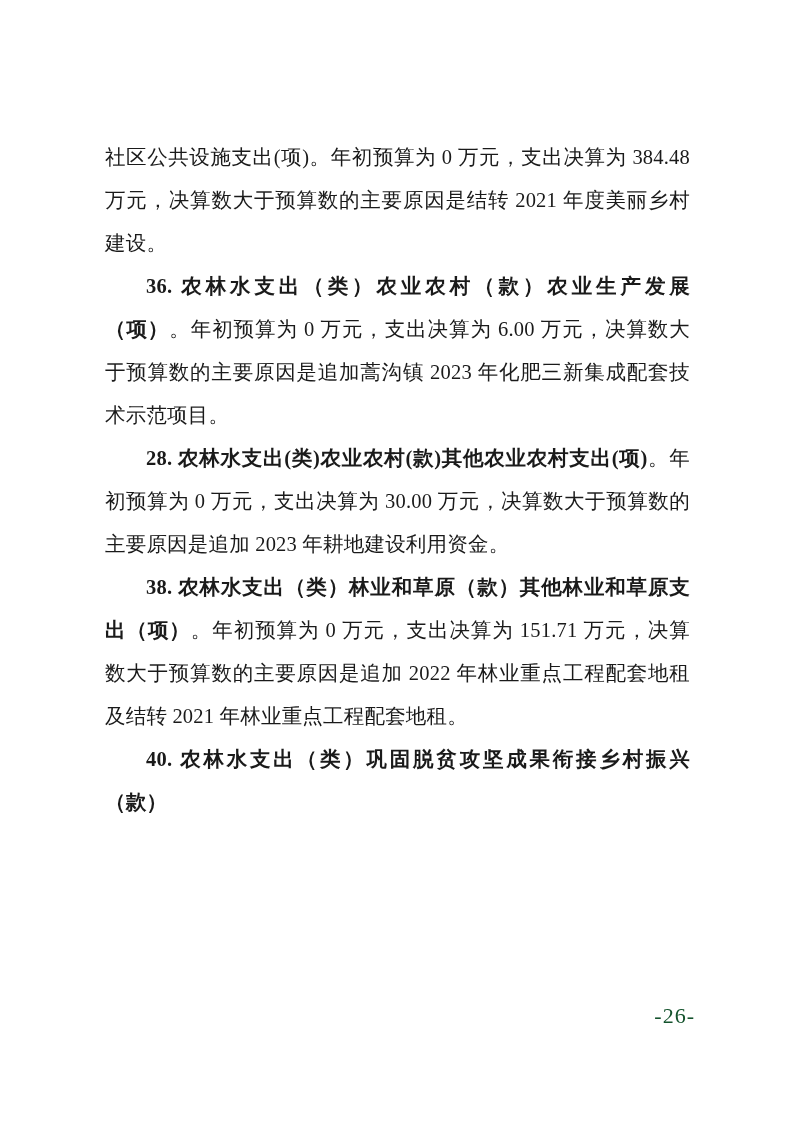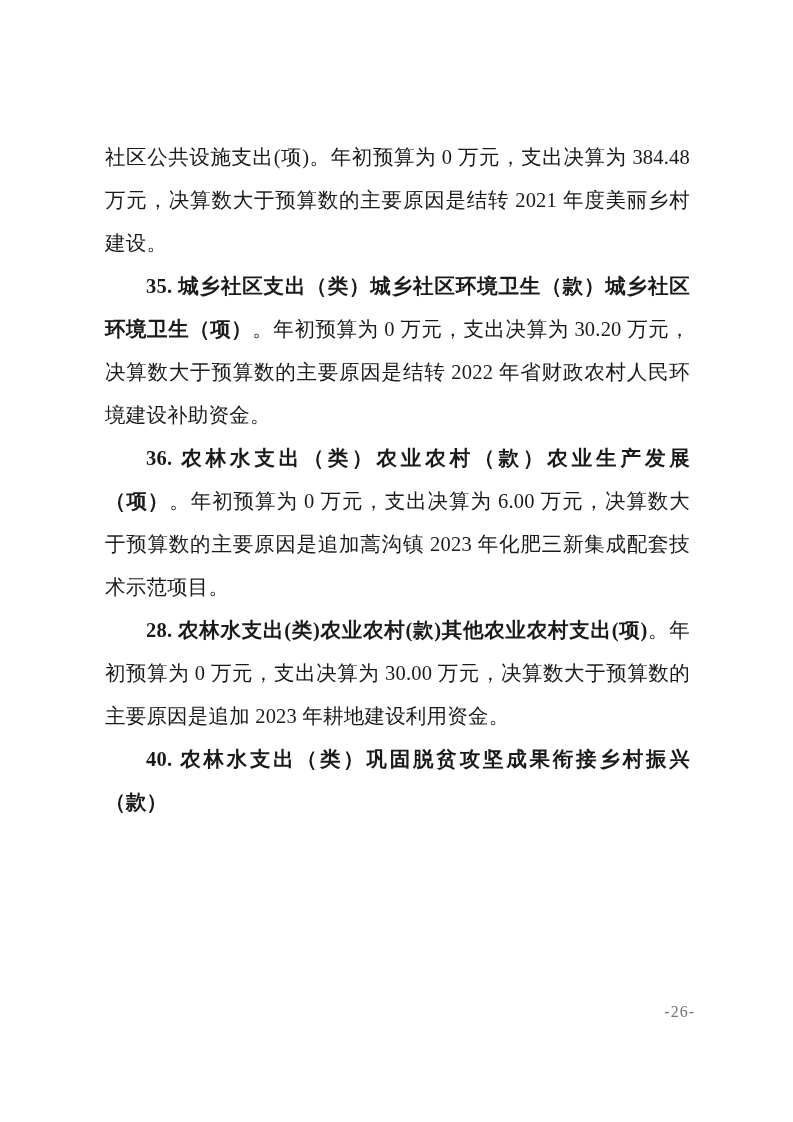--- a/index.html
+++ b/index.html
@@ -36,47 +36,47 @@
     text-indent: 2em;
   }
   .lead {
     font-weight: bold;
   }
   .pagenum {
     position: absolute;
     right: 98px;
     top: 995px;
     font-family: "Liberation Serif", "DejaVu Serif", serif;
-    font-size: 16px;
-    color: #737373;
+    font-size: 22px;
+    color: #14532d;
     letter-spacing: 1px;
   }
 </style>
 </head>
 <body>
 
 <div class="page">
   <div class="content">
 
     <p>
       <span>社区公共设施支出(项)。年初预算为 0 万元，支出决算为 384.48 万元，决算数大于预算数的主要原因是结转 2021 年度美丽乡村建设。</span>
     </p>
 
-    <p class="indent">
-      <span class="lead">35. 城乡社区支出（类）城乡社区环境卫生（款）城乡社区环境卫生（项）</span><span>。年初预算为 0 万元，支出决算为 30.20 万元，决算数大于预算数的主要原因是结转 2022 年省财政农村人民环境建设补助资金。</span>
-    </p>
 
     <p class="indent">
       <span class="lead">36. 农林水支出（类）农业农村（款）农业生产发展（项）</span><span>。年初预算为 0 万元，支出决算为 6.00 万元，决算数大于预算数的主要原因是追加蒿沟镇 2023 年化肥三新集成配套技术示范项目。</span>
     </p>
 
     <p class="indent">
       <span class="lead">28. 农林水支出(类)农业农村(款)其他农业农村支出(项)</span><span>。年初预算为 0 万元，支出决算为 30.00 万元，决算数大于预算数的主要原因是追加 2023 年耕地建设利用资金。</span>
     </p>
 
+    <p class="indent">
+      <span class="lead">38. 农林水支出（类）林业和草原（款）其他林业和草原支出（项）</span><span>。年初预算为 0 万元，支出决算为 151.71 万元，决算数大于预算数的主要原因是追加 2022 年林业重点工程配套地租及结转 2021 年林业重点工程配套地租。</span>
+    </p>
 
 
     <p class="indent">
       <span class="lead">40. 农林水支出（类）巩固脱贫攻坚成果衔接乡村振兴（款）</span><span></span>
     </p>
 
   </div>
 
   <div class="pagenum">-26-</div>
 </div>

